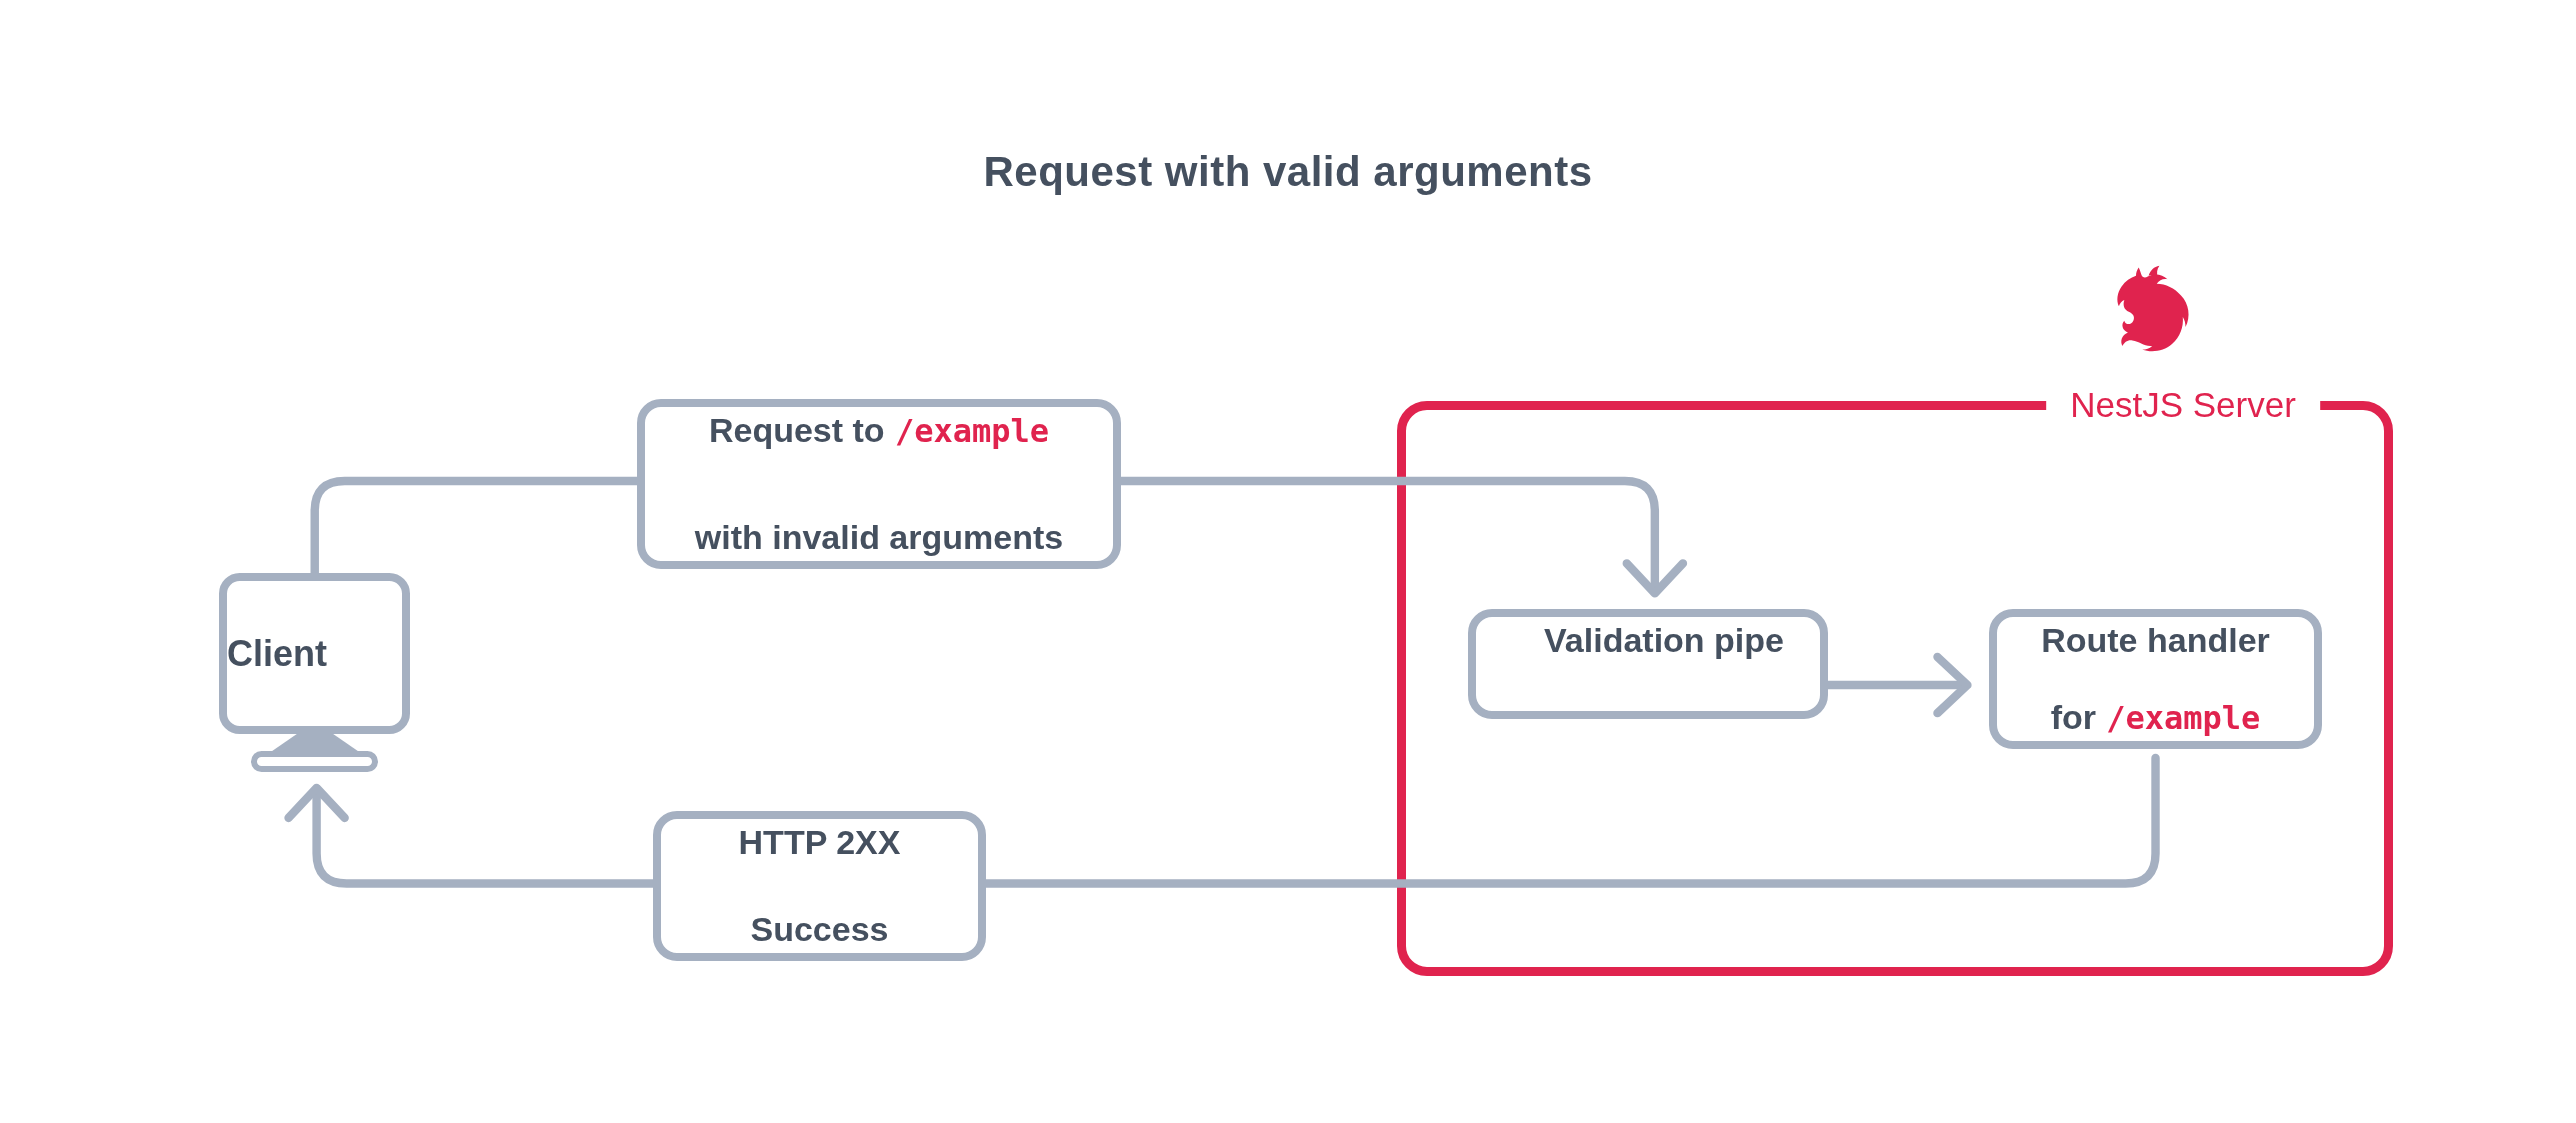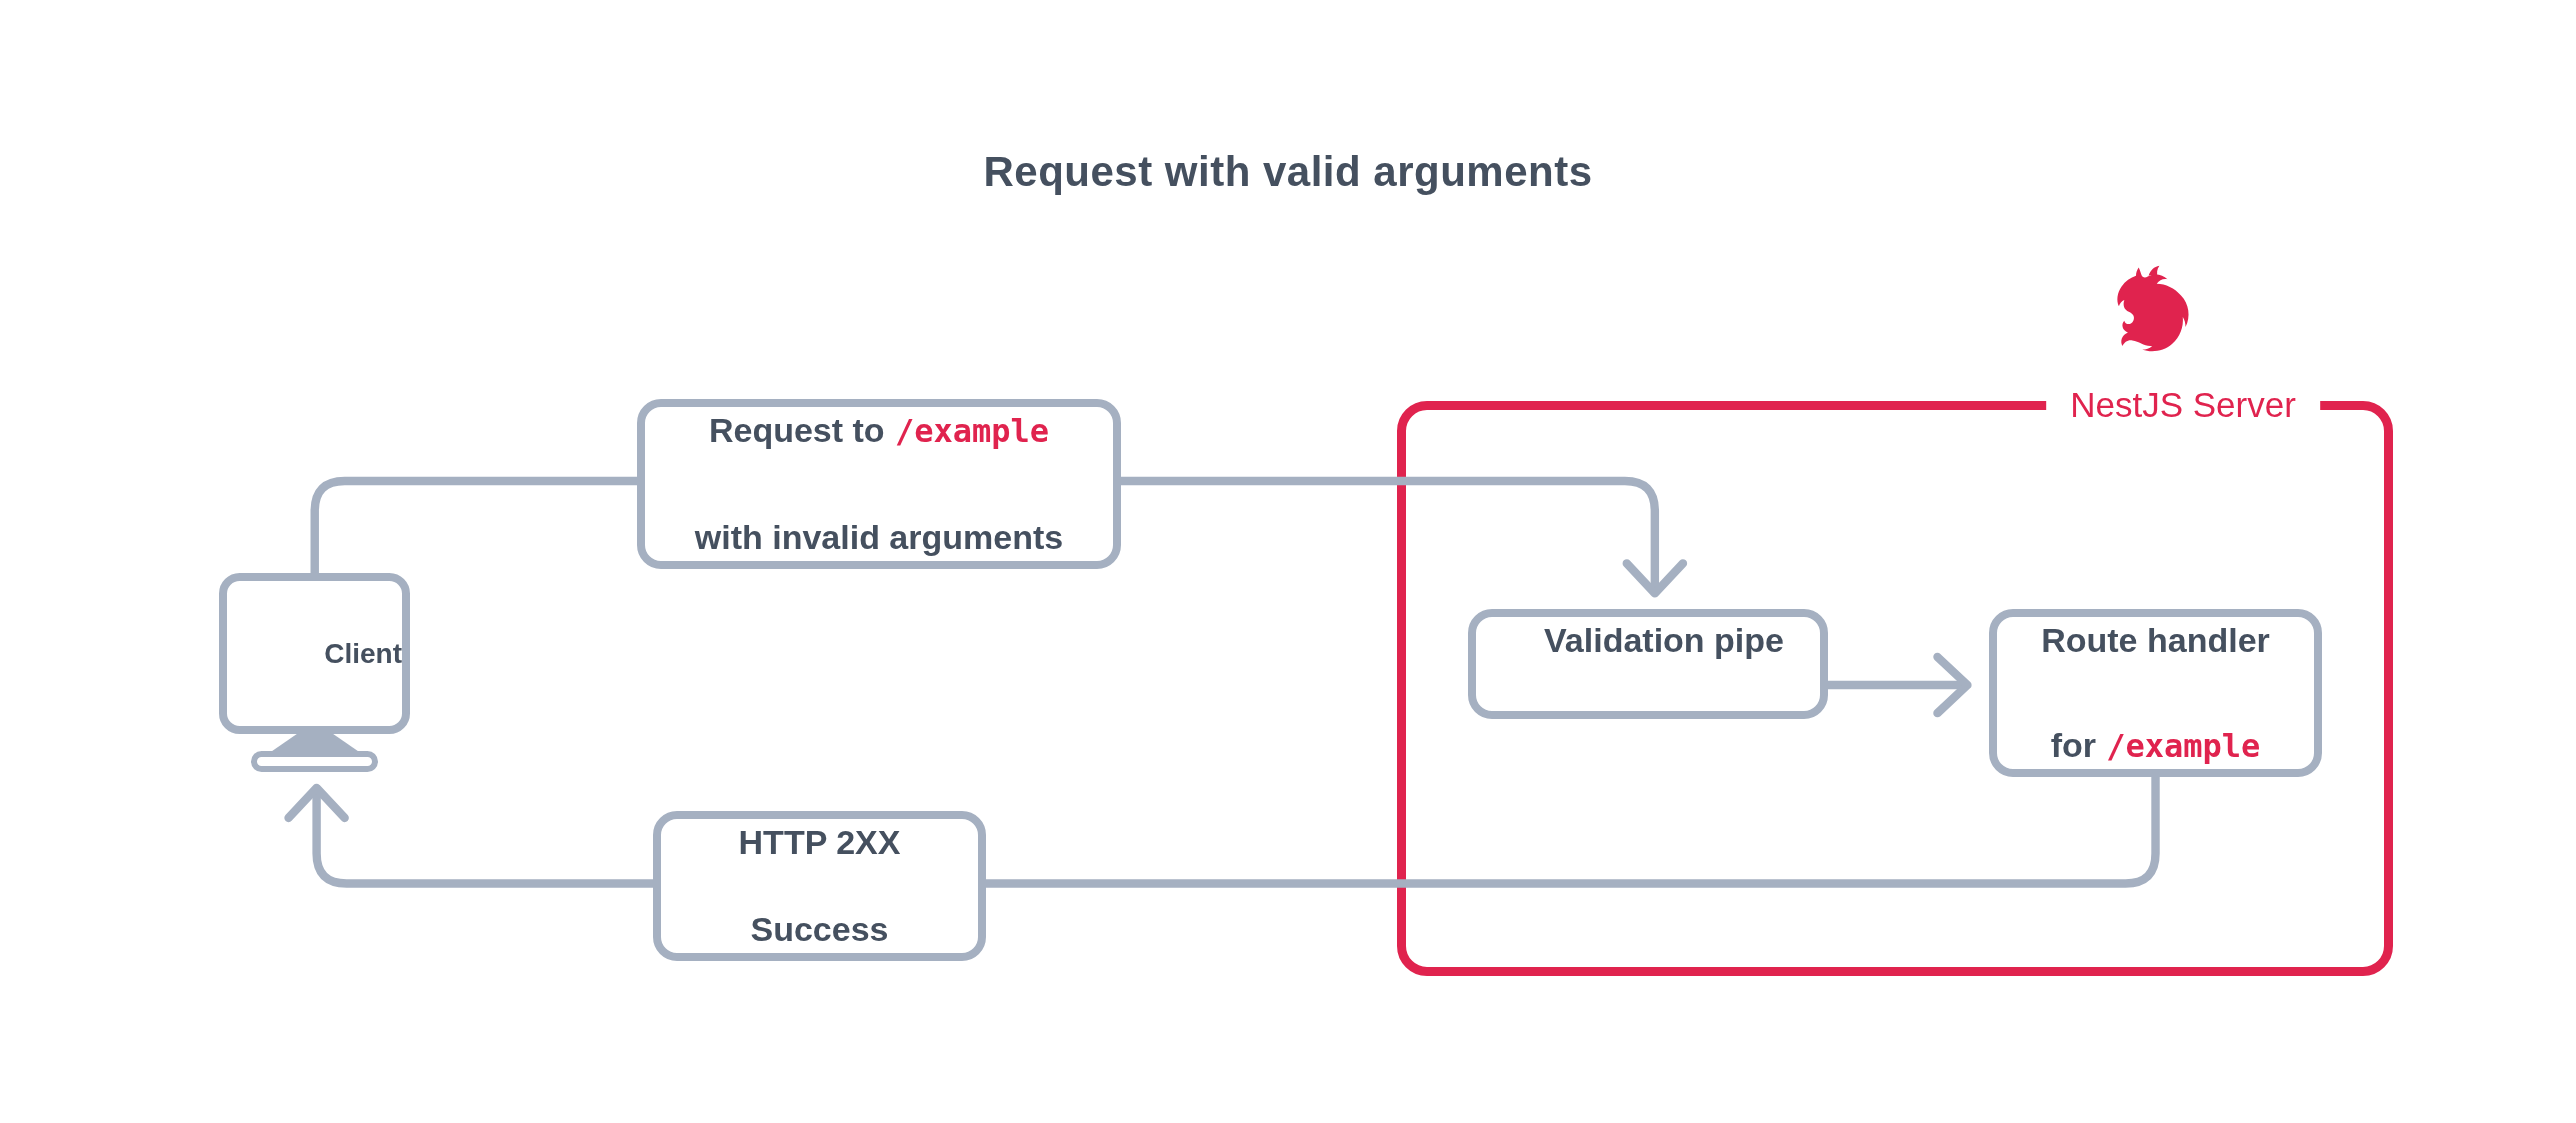--- a/index.html
+++ b/index.html
@@ -93,32 +93,32 @@
   }
   .node .code {
     font-family: "DejaVu Sans Mono", monospace;
     font-weight: 700;
     font-size: 32px;
     color: var(--accent);
     margin-left: 10.3px;
   }
   .node-request   { left: 637px;  top: 399px; width: 484px; height: 170px; }
   .node-validation{ left: 1468px; top: 609px; width: 360px; height: 110px; padding-left: 32px; }
-  .node-route     { left: 1989px; top: 609px; width: 333px; height: 168px; }
+  .node-route     { left: 1989px; top: 609px; width: 333px; height: 140px; }
   .node-response  { left: 653px;  top: 811px; width: 333px; height: 150px; }
   .client-screen {
     position: absolute;
     left: 219px; top: 573px;
     width: 191px; height: 161px;
     background: var(--bg);
     border: 8.4px solid var(--line);
     border-radius: 20.6px;
-    display: flex; align-items: center; justify-content: flex-end;
+    display: flex; align-items: center; justify-content: flex-start;
     color: var(--text);
-    font-size: 28px; font-weight: 700;
+    font-size: 36px; font-weight: 700;
     z-index: 3;
   }
   .client-stand {
     position: absolute;
     left: 270px; top: 732px;
     width: 90px; height: 20.6px;
     background: var(--line);
     clip-path: polygon(33% 0, 67% 0, 100% 100%, 0 100%);
     z-index: 3;
   }

